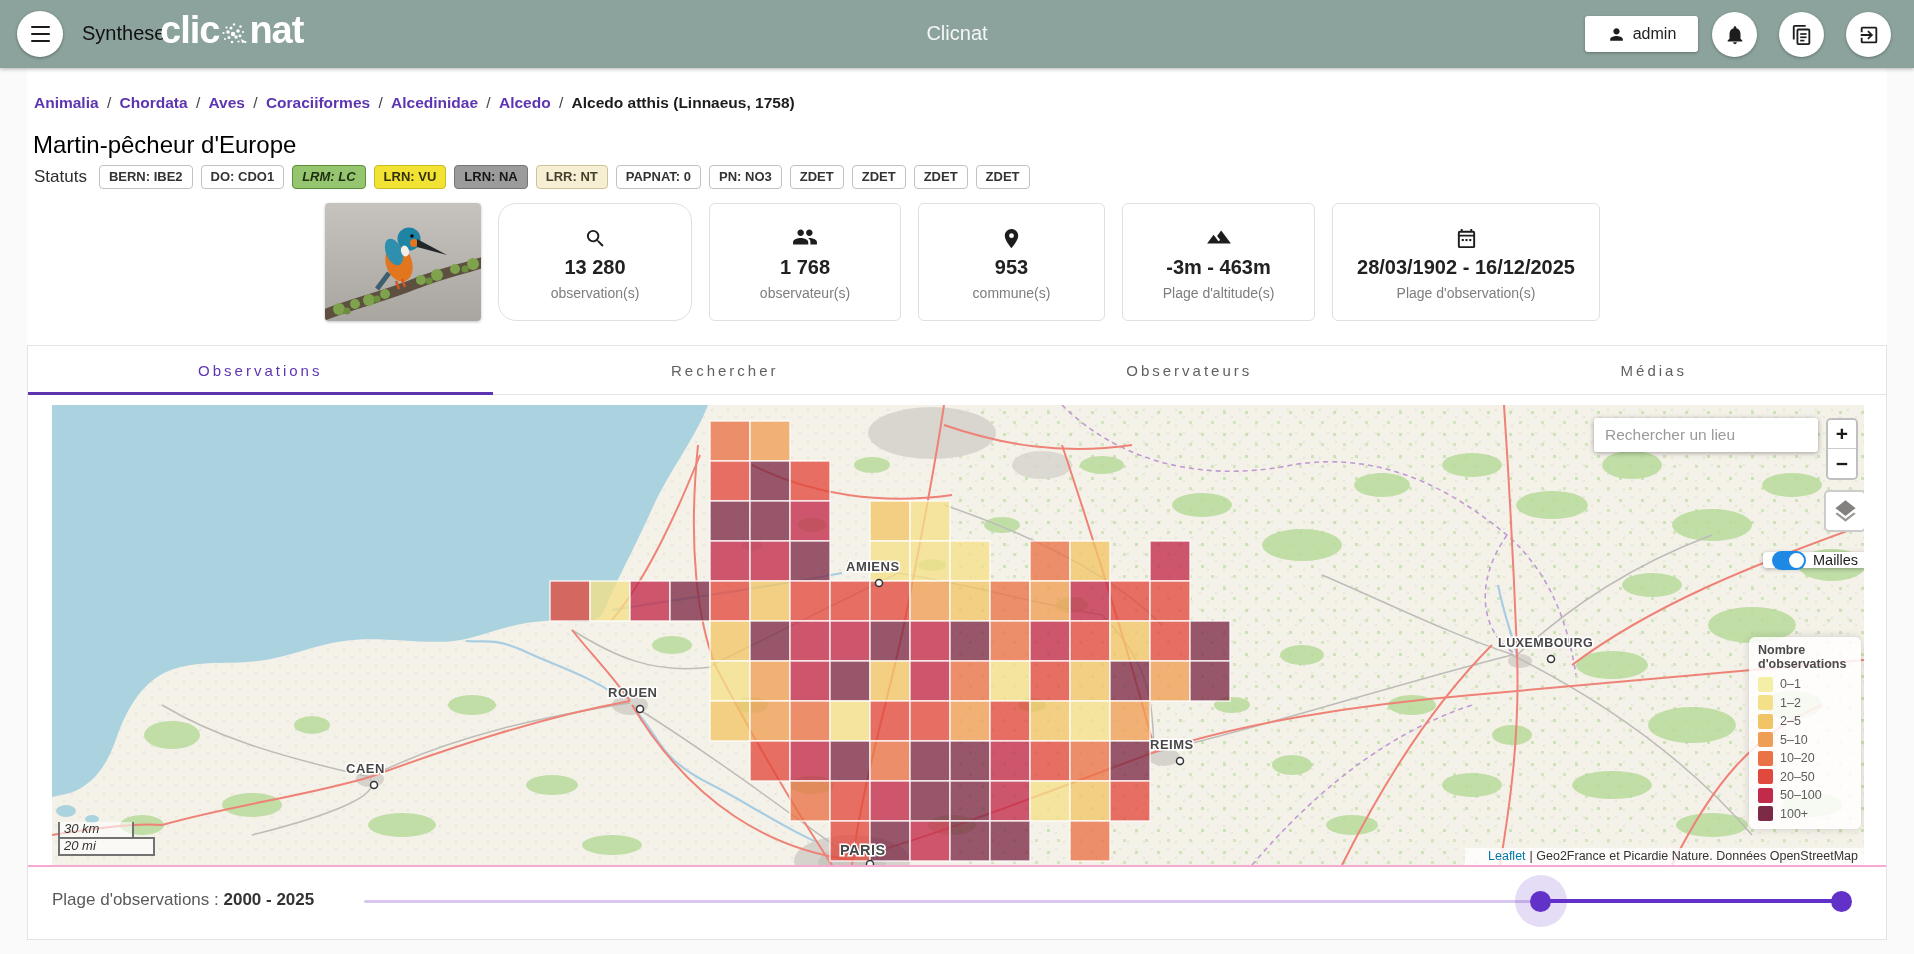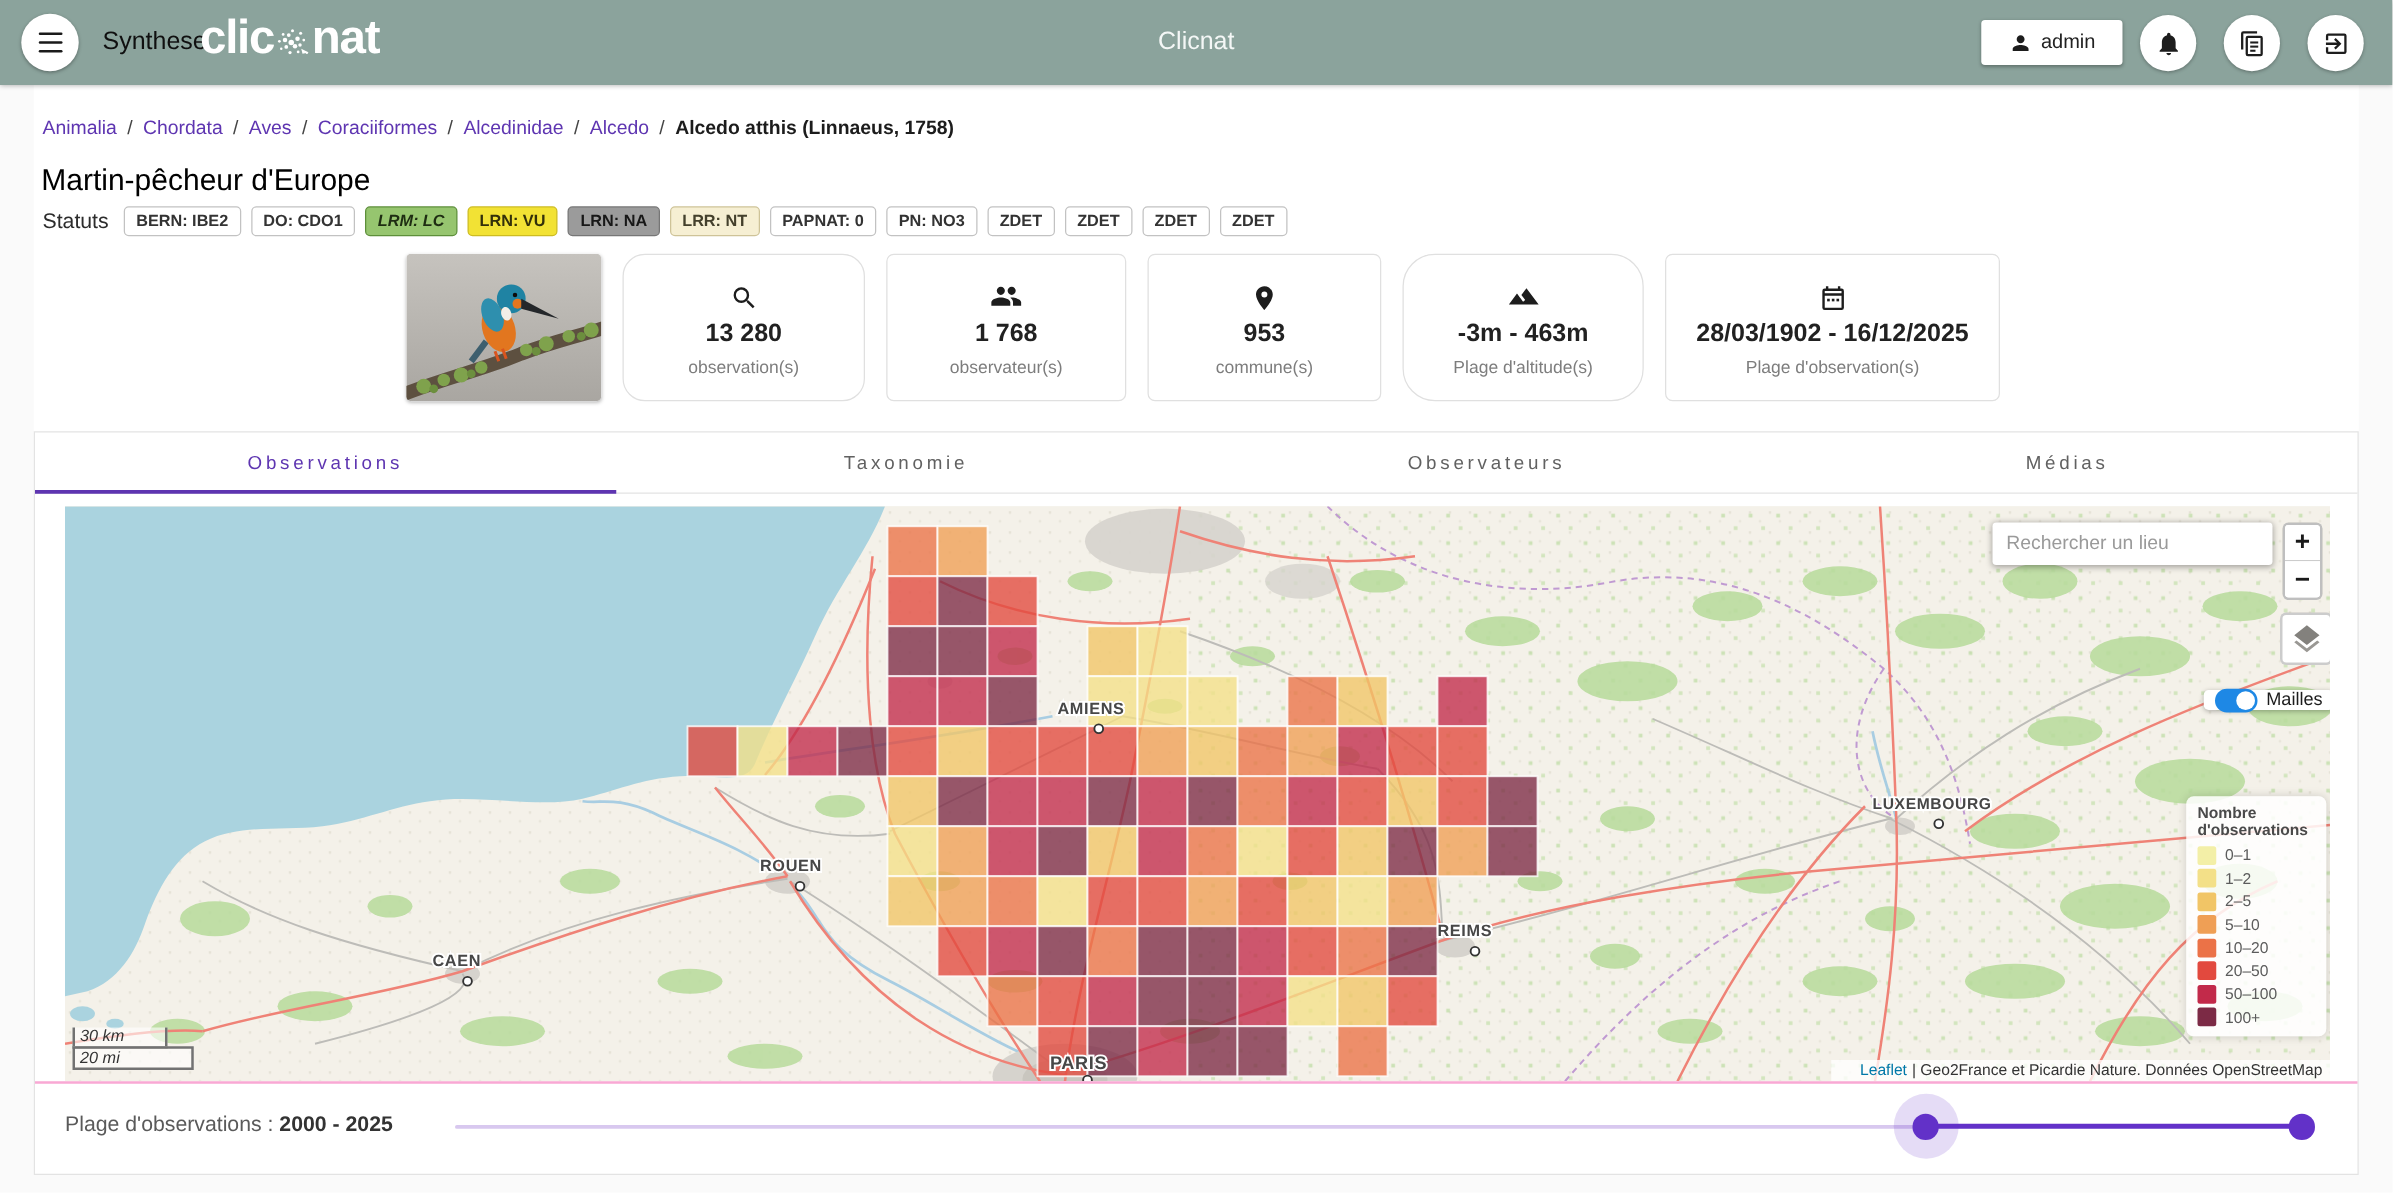--- a/index.html
+++ b/index.html
@@ -14,21 +14,21 @@
   .app-left { position:absolute; left:82px; top:22px; font-size:20px; color:#101010; }
   .logo { position:absolute; left:160px; top:9px; font-size:38px; font-weight:bold; color:#fff; letter-spacing:-1px; display:flex; align-items:center; }
   .logo svg { margin:6px -2px 0 -2px; }
   .center-title { position:absolute; left:50%; transform:translateX(-50%); top:22px; font-size:20px; color:#f4f7f6; }
   .admin-btn { position:absolute; left:1585px; top:16px; width:113px; height:36px; background:#fff; border-radius:3px; box-shadow:0 1px 3px rgba(0,0,0,.3); display:flex; align-items:center; justify-content:center; gap:7px; font-size:16px; color:#222; cursor:pointer; }
   .round-btn { position:absolute; top:12px; width:45px; height:45px; border-radius:50%; background:#fff; box-shadow:0 1px 3px rgba(0,0,0,.3); display:flex; align-items:center; justify-content:center; cursor:pointer; }
 
   
   .sheet { position:absolute; left:27px; top:68px; width:1860px; height:872px; background:#fff; }
   .breadcrumb { position:absolute; left:34px; top:94px; font-size:15.5px; color:#333; }
-  .breadcrumb a { color:#5e35b1; text-decoration:none; cursor:pointer; }
+  .breadcrumb a { color:#5e35b1; text-decoration:none; cursor:pointer;font-weight:bold; }
   .breadcrumb .sep { color:#444; margin:0 4px; }
   .breadcrumb .current { font-weight:bold; color:#1c1c1c; }
   .page-title { position:absolute; left:33px; top:131px; font-size:24px; font-weight:normal; color:#000000; }
   .statuts { position:absolute; left:34px; top:165px; display:flex; align-items:center; gap:8px; }
   .statuts-label { font-size:17px; color:#2c2c2c; margin-right:4px; }
   .badge { display:inline-block; padding:3px 9px 4px; border-radius:4px; font-size:13px; font-weight:bold; color:#333; background:#fff; border:1px solid #c2c2c2; white-space:nowrap; }
   .badge.green { background:#96C56F; border-color:#5d8f3a; color:#1e2d12;font-style:italic; }
   .badge.yellow { background:#F2E234; border-color:#cdbc21; color:#33300a; }
   .badge.gray { background:#9B9B9B; border-color:#767676; color:#171717; }
   .badge.cream { background:#F6EFD3; border-color:#cec398; color:#44402c; }
@@ -235,21 +235,21 @@
         </div>
         <div class="stat-card" style="width: 187px;">
           <div class="ic">
             <svg width="23" height="23" viewBox="0 0 24 24" fill="#1d1d1d">
               <path d="M12 2C8.13 2 5 5.13 5 9c0 5.25 7 13 7 13s7-7.75 7-13c0-3.87-3.13-7-7-7zm0 9.5A2.5 2.5 0 1 1 12 6.5a2.5 2.5 0 0 1 0 5z"></path>
             </svg>
           </div>
           <div class="value">953</div>
           <div class="label">commune(s)</div>
         </div>
-        <div class="stat-card" style="width: 193px; border-radius: 26px;">
+        <div class="stat-card" style="width: 193px;">
           <div class="ic">
             <svg width="26" height="26" viewBox="0 0 24 24" fill="#1d1d1d">
               <path d="M14 6l-3.75 5 2.85 3.8-1.6 1.2C9.81 13.75 7 10 7 10l-6 8h22L14 6z"></path>
             </svg>
           </div>
           <div class="value">-3m - 463m</div>
           <div class="label">Plage d'altitude(s)</div>
         </div>
         <div class="stat-card" style="width: 268px;">
           <div class="ic">
@@ -262,21 +262,21 @@
           </div>
           <div class="value">28/03/1902 - 16/12/2025</div>
           <div class="label">Plage d'observation(s)</div>
         </div>
       </span>
   </div>
 
   <div class="tab-card">
     <div class="tabs" id="tabs">
         <div class="tab active">Observations</div>
-        <div class="tab">Taxonomie</div>
+        <div class="tab">Rechercher</div>
         <div class="tab">Observateurs</div>
         <div class="tab">Médias</div>
       </div>
 
     <div class="map">
       <svg class="base" width="1812" height="460" viewBox="0 0 1812 460">
         <defs>
           <pattern id="speck" width="16" height="16" patternUnits="userSpaceOnUse">
             <rect x="3" y="4" width="2" height="2" fill="#e2dfd2"></rect>
             <rect x="11" y="11" width="2" height="2" fill="#e6e3d8"></rect>

